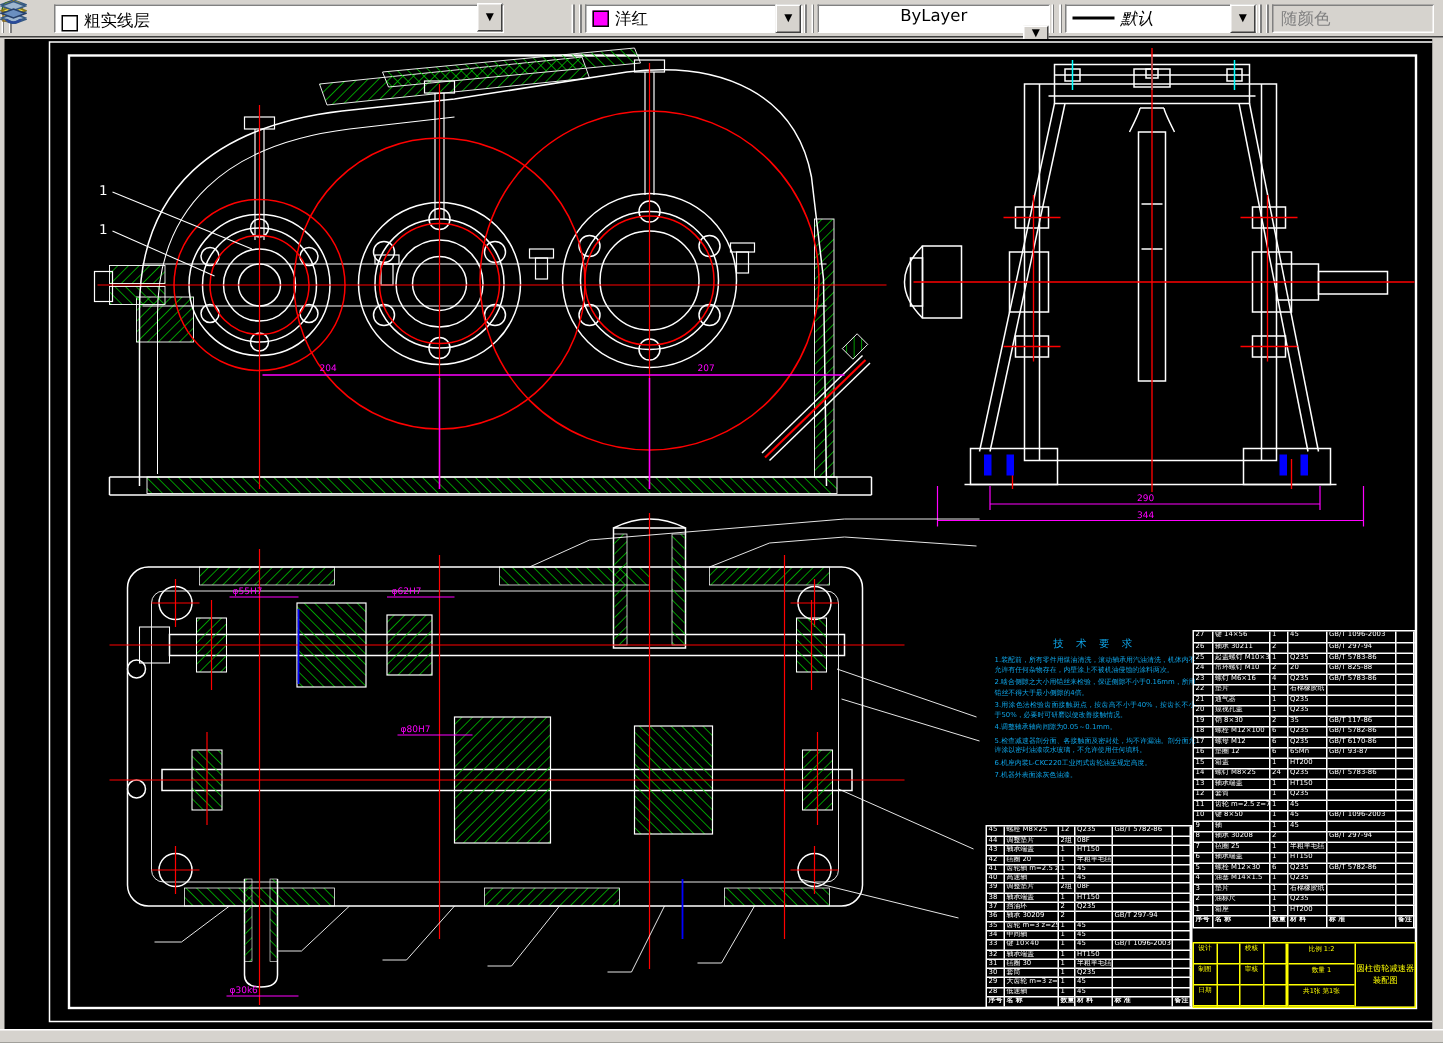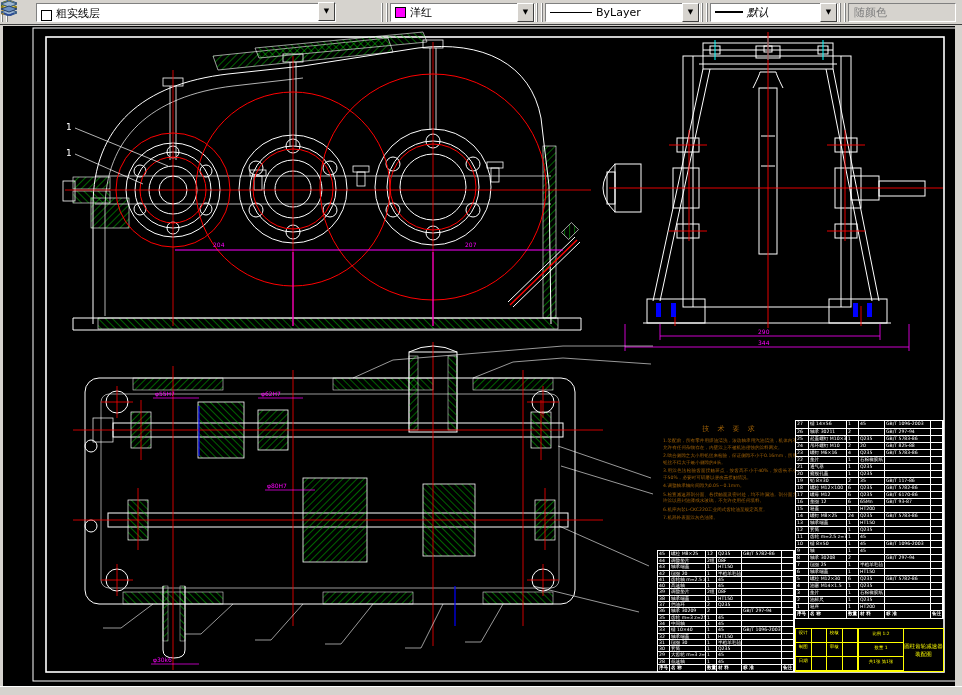--- a/index.html
+++ b/index.html
@@ -12,21 +12,21 @@
   .combo .arrow{margin-left:auto;width:15px;height:17px;background:#d6d3ce;border:1px solid;border-color:#fff #404040 #404040 #fff;display:flex;align-items:center;justify-content:center;font-size:7px;color:#000;}
   .combo.disabled{background:#d6d3ce;color:#808080;}
   .swatch{width:9px;height:9px;border:1px solid #000;display:inline-block;margin:0 4px;}
   .ltline{display:inline-block;height:1px;background:#000;margin:0 4px;}
   
   .canvas{position:absolute;left:3px;top:26px;width:952px;height:660px;background:#000;}
   .bottomstrip{position:absolute;left:0;top:686px;width:962px;height:9px;background:#d6d3ce;border-top:1px solid #fff;box-sizing:border-box;}
   .rightstrip{position:absolute;right:0;top:26px;width:7px;height:660px;background:#d6d3ce;}
   svg{position:absolute;left:0;top:0;}
   
-  .tech{position:absolute;left:660px;top:398px;width:134px;color:#a16207;}
+  .tech{position:absolute;left:660px;top:398px;width:134px;color:#0ea5e9;}
   .tech .ttitle{text-align:center;font-size:7px;letter-spacing:3px;margin-bottom:4px;}
   .tech .tline{font-size:4.6px;line-height:6.5px;margin-bottom:2px;text-align:justify;}
   
   .bomtable{position:absolute;display:flex;flex-direction:column;border:1px solid #fff;box-sizing:border-box;color:#fff;}
   .bom-right{left:792px;top:394px;width:149px;height:199px;}
   .bom-left{left:654px;top:524px;width:138px;height:122px;}
   .trow{display:grid;box-sizing:border-box;}
   .bom-right .trow{grid-template-columns:13px 38px 12px 26px 46px 1fr;height:7px;}
   .bom-left .trow{grid-template-columns:12px 36px 11px 25px 40px 1fr;height:6.3px;}
   .bomtable .hrow{height:9px;font-weight:bold;}
@@ -89,21 +89,21 @@
   </span>
   <span class="grip2"></span>
   <span class="grip2"></span>
   <div class="combo" style="width:145px;text-align:center;">
     <span class="swatch" style="background:#FF00FF;"></span>
     <span>洋红</span>
     <span class="arrow">▼</span>
   </div>
   <span class="grip2"></span>
   <span class="grip2"></span>
-  <div class="combo" style="width:155px;">
+  <div class="combo" style="width:155px;flex-direction:column;">
     <span class="ltline" style="width:42px;"></span>
     <span>ByLayer</span>
     <span class="arrow">▼</span>
   </div>
   <span class="grip2"></span>
   <span class="grip2"></span>
   <div class="combo" style="width:128px;font-style:italic;">
     <span class="ltline" style="width:28px;height:2px;"></span>
     <span>默认</span>
     <span class="arrow">▼</span>

